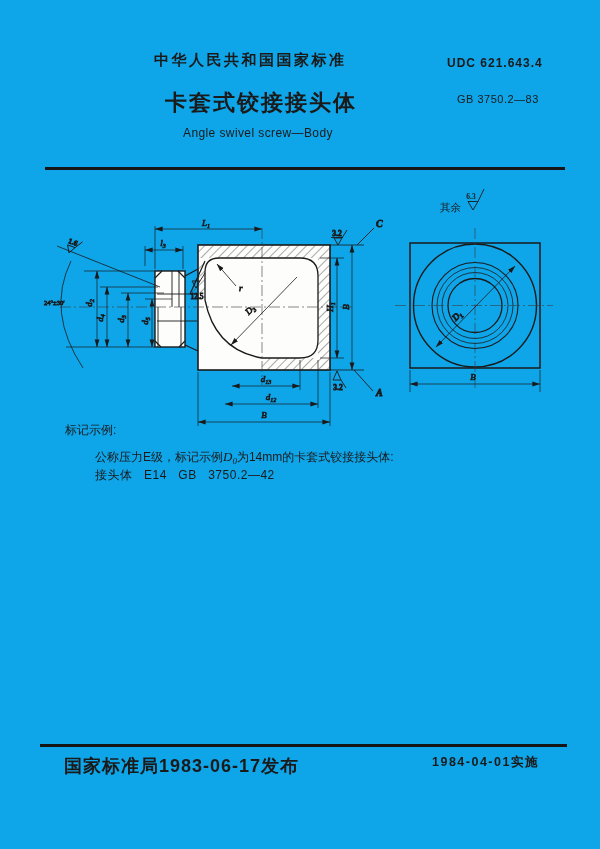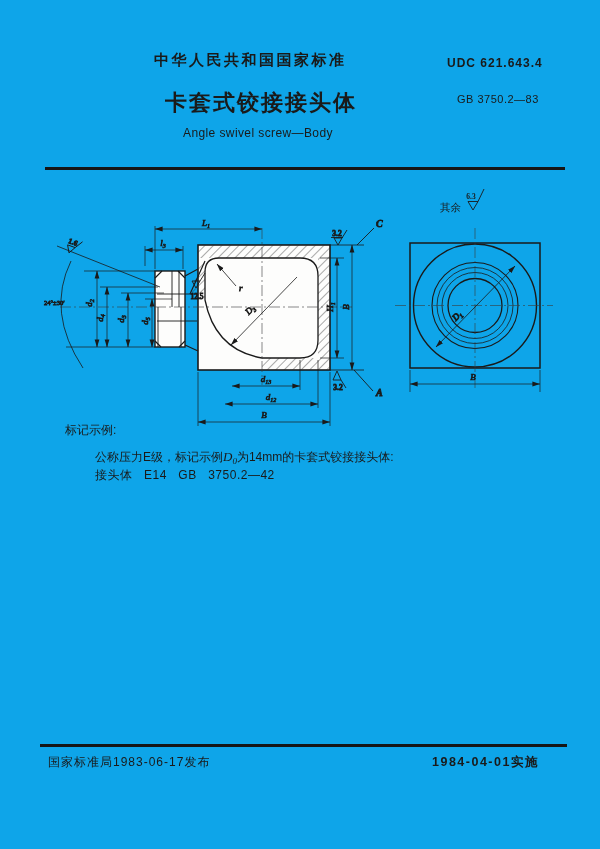--- a/index.html
+++ b/index.html
@@ -12,21 +12,21 @@
   .gb{left:446px;top:93px;font-size:11px;font-weight:normal;letter-spacing:0.5px;margin-left:11px;}
   .title-en{left:183px;top:126px;font-size:12px;font-weight:normal;letter-spacing:0.4px;}
   .rule{background:#161616;}
   .rule-top{left:45px;top:167px;width:520px;height:3px;}
   .rule-bot{left:40px;top:744px;width:527px;height:2.5px;}
   .marking-h{left:65px;top:422px;font-size:12px;}
   .marking-l2{left:95px;top:449px;font-size:12px;}
   .marking-l3{left:95px;top:467px;font-size:12px;white-space:pre;letter-spacing:0.5px;}
   .dsym{font-family:"Liberation Serif",serif;font-style:italic;font-size:13px;}
   .dsub{font-family:"Liberation Serif",serif;font-style:italic;font-size:9px;vertical-align:-3px;}
-  .foot-l{left:48px;top:754px;font-size:12px;font-weight:normal;letter-spacing:1px;}
+  .foot-l{left:64px;top:754px;font-size:18px;font-weight:bold;letter-spacing:1px;}
   .foot-r{left:432px;top:754px;font-size:12.5px;font-weight:bold;letter-spacing:1.5px;text-align:right;}
   svg text{fill:#1a1a1a;}
   .dim{font-family:"Liberation Serif",serif;font-style:italic;font-size:9px;}
   .dimb{font-family:"Liberation Serif",serif;font-style:italic;font-weight:bold;font-size:10px;}
   .num{font-family:"Liberation Serif",serif;font-weight:bold;font-size:7.5px;font-style:normal;}
   .cjk{font-family:"Liberation Sans",sans-serif;font-size:10.5px;}
   .ang{font-family:"Liberation Serif",serif;font-size:6.5px;font-style:normal;}
 </style>
 </head>
 <body>

